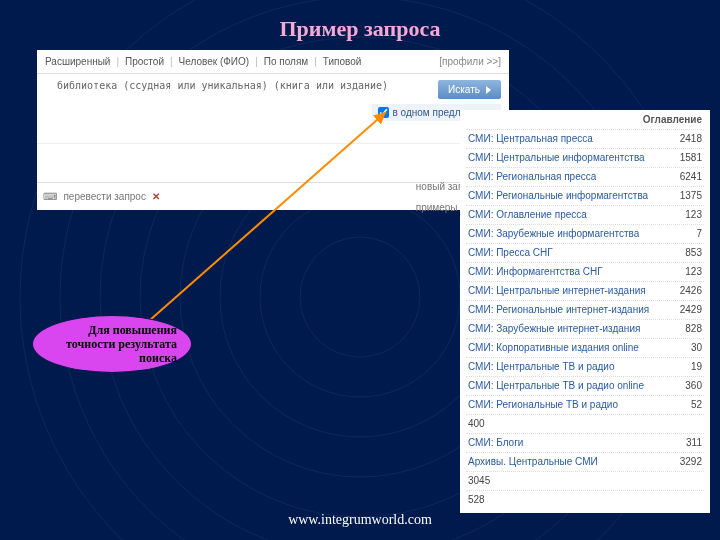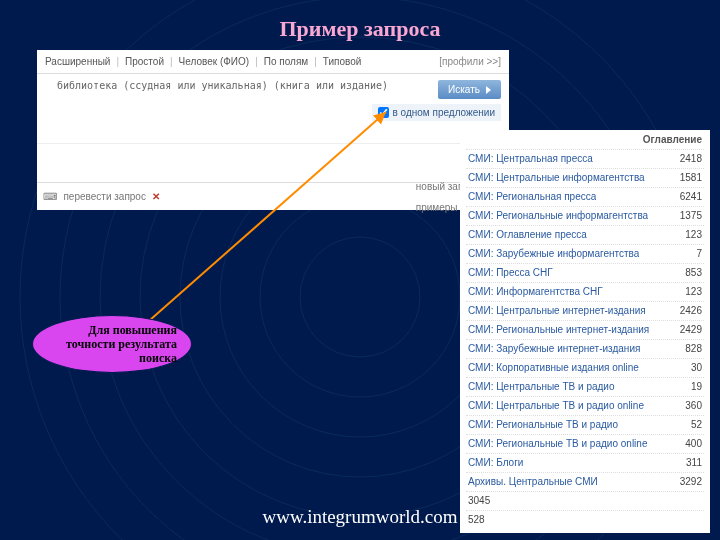--- a/index.html
+++ b/index.html
@@ -68,21 +68,21 @@
     position: absolute; left: 0; right: 0; bottom: 0;
     height: 28px; border-top: 1px solid #ddd;
     display: flex; align-items: center; padding: 0 6px;
     font-size: 10px; color: #777; gap: 6px;
   }
   .footer-bar .x { color: #c0392b; font-weight: bold; }
   .footer-bar .right { margin-left: auto; display: flex; gap: 10px; flex-direction: column; }
   .side-list {
     position: absolute; right: 10px; top: 110px;
     width: 250px; background: #fff; color: #333;
-    font-size: 10px; padding: 0 6px 4px 6px; margin-top: 20px;
+    font-size: 10px; padding: 0 6px 4px 6px;
   }
   .side-list .hdr {
     text-align: right; color: #555;
     font-size: 10px; padding: 4px 2px; font-weight: bold;
   }
   .row {
     display: flex; justify-content: space-between;
     padding: 2px 2px; border-top: 1px dotted #ddd;
     line-height: 14px;
   }
@@ -97,21 +97,21 @@
     text-align: right;
     font-family: "Times New Roman", serif;
     font-size: 12px; font-weight: bold;
     padding: 6px 14px; line-height: 14px;
   }
   .arrow {
     position: absolute; pointer-events: none;
   }
   .footer-url {
     position: absolute; bottom: 12px; width: 100%;
-    text-align: center; color: #fff; font-size: 19px;
+    text-align: center; color: #fff; font-size: 14px;
     font-family: "Times New Roman", serif;
   }
 </style>
 </head>
 <body>
 
 <svg class="rings" width="900" height="900">
   <g transform="translate(450,450)">
     <circle r="60"></circle>
       <circle r="100"></circle>
@@ -217,21 +217,20 @@
       </div>
       <div class="row">
         <span class="label">СМИ: Центральные ТВ и радио online</span>
         <span class="count">360</span>
       </div>
       <div class="row">
         <span class="label">СМИ: Региональные ТВ и радио</span>
         <span class="count">52</span>
       </div>
       <div class="row">
-        <span class="label">СМИ: Региональные ТВ и радио online</span>
         <span class="count">400</span>
       </div>
       <div class="row">
         <span class="label">СМИ: Блоги</span>
         <span class="count">311</span>
       </div>
       <div class="row">
         <span class="label">Архивы. Центральные СМИ</span>
         <span class="count">3292</span>
       </div>

